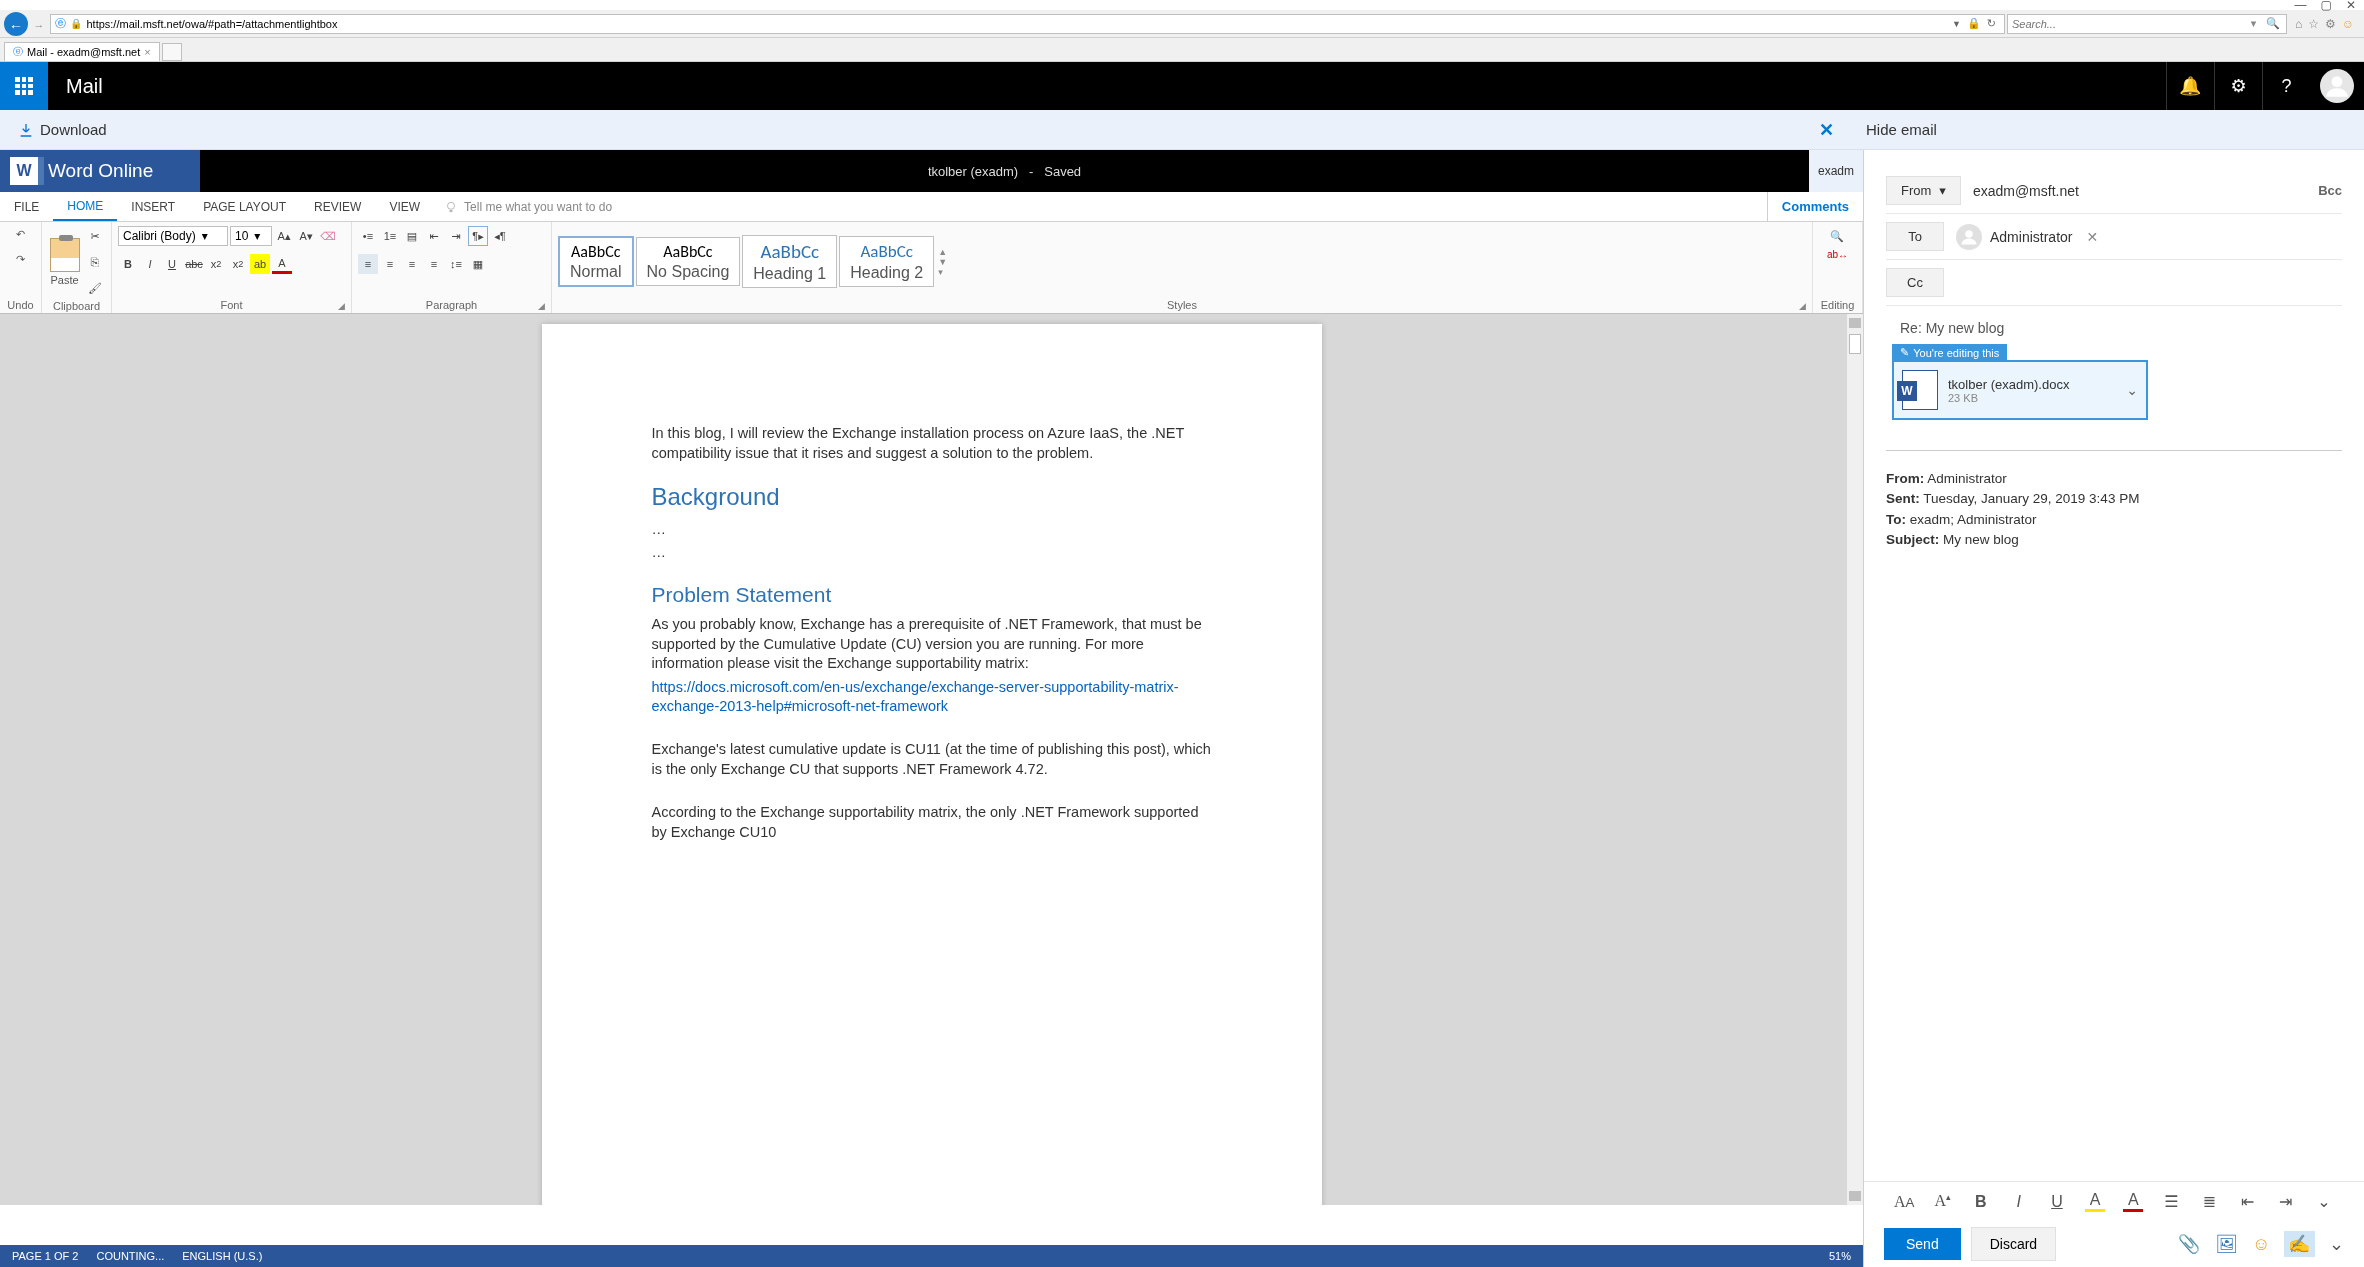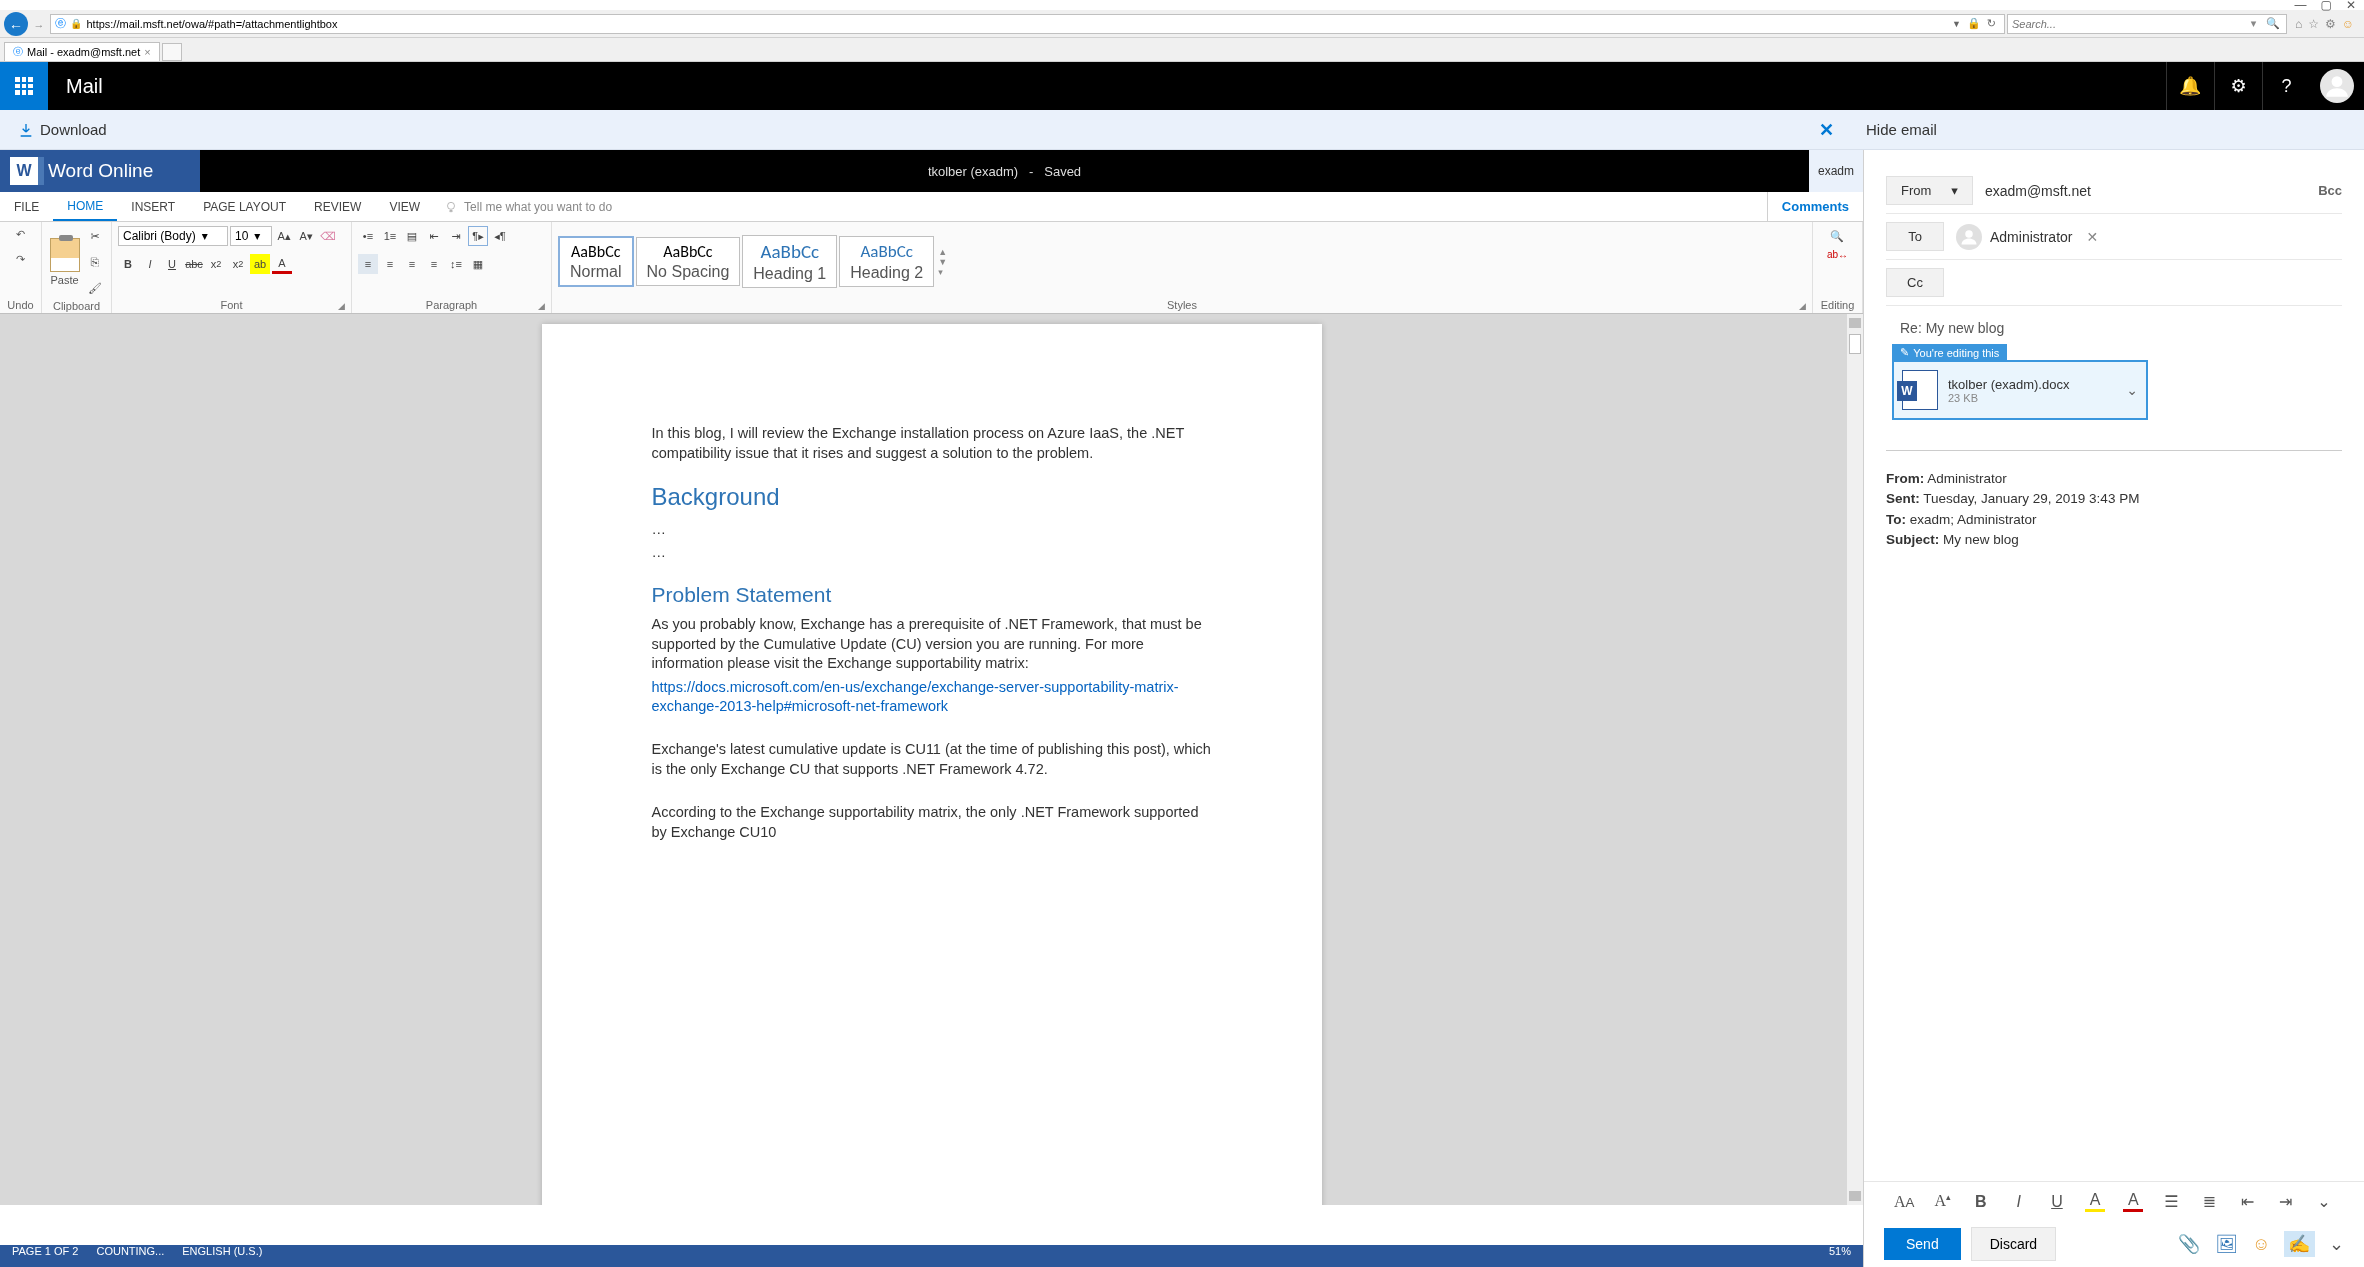--- a/index.html
+++ b/index.html
@@ -86,27 +86,27 @@
 .doc-area { flex: 1; background: #d8d8d8; overflow: auto; position: relative; padding: 10px 0 0 0; }
 .page { width: 780px; min-height: 900px; background: #fff; margin: 0 auto; box-shadow: 0 0 6px rgba(0,0,0,0.2); padding: 100px 110px 40px 110px; font-family: Calibri, sans-serif; font-size: 14.5px; color: #333; line-height: 1.35; }
 .page h2 { color: #2e74b5; font-weight: 400; font-size: 24px; margin: 18px 0 6px; }
 .page h3 { color: #2e74b5; font-weight: 400; font-size: 21px; margin: 18px 0 6px; }
 .page a { color: #0563c1; text-decoration: none; }
 .page p { margin-bottom: 4px; }
 .scroll-stub { position: absolute; right: 0; top: 0; width: 16px; height: 100%; background: #f0f0f0; }
 .scroll-stub .thumb { position: absolute; right: 2px; width: 12px; background: #c0c0c0; }
 
 
-.statusbar { height: 22px; background: #2b579a; color: #fff; font-size: 11px; display: flex; padding: 0 12px; gap: 18px; margin-top: 40px; }
+.statusbar { height: 22px; background: #2b579a; color: #fff; font-size: 11px; display: flex; align-items: center; padding: 0 12px; gap: 18px; margin-top: 40px; }
 .statusbar .zoom { margin-left: auto; }
 
 
 .compose { flex: 1; padding: 18px 22px 0 22px; overflow: auto; font-size: 14px; color: #333; }
 .field-row { display: flex; align-items: center; gap: 12px; padding: 8px 0; border-bottom: 1px solid #e8e8e8; }
-.field-btn { background: #f2f2f2; border: 1px solid #e0e0e0; padding: 6px 14px; font-size: 13px; display: flex; align-items: center; gap: 20px; min-width: 58px; justify-content: center; }
+.field-btn { background: #f2f2f2; border: 1px solid #e0e0e0; padding: 6px 14px; font-size: 13px; display: flex; align-items: center; gap: 8px; min-width: 58px; justify-content: center; }
 .field-val { flex: 1; font-size: 14px; }
 .bcc { margin-left: auto; color: #666; font-size: 13px; font-weight: bold; }
 .chip { display: flex; align-items: center; gap: 8px; background: #fff; }
 .chip-avatar { width: 26px; height: 26px; border-radius: 50%; background: #e0e0e0; display: flex; align-items: center; justify-content: center; }
 .chip-avatar svg { width: 18px; height: 18px; fill: #fff; }
 .chip .x { color: #888; padding-left: 6px; }
 .subj-row { padding: 14px 0 10px 14px; color: #555; }
 .attach-card { border: 2px solid #3a96dd; width: 256px; position: relative; margin: 14px 0 30px 6px; }
 .attach-badge { position: absolute; top: -18px; left: -2px; background: #3a96dd; color: #fff; font-size: 11px; padding: 2px 8px; display: flex; align-items: center; gap: 4px; }
 .attach-body { display: flex; align-items: center; padding: 8px; gap: 10px; background: #eaf5fd; }

